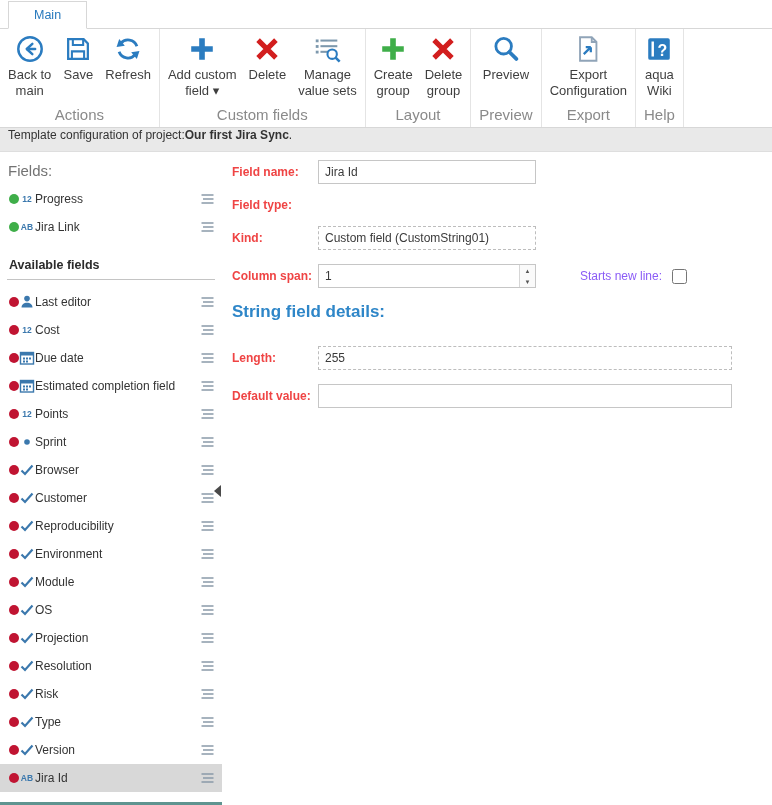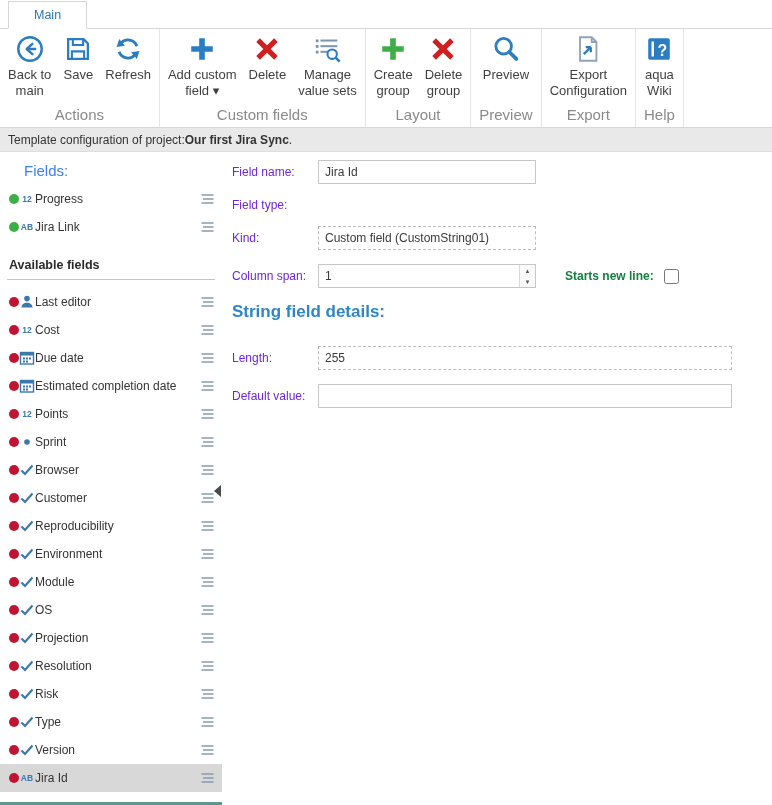--- a/index.html
+++ b/index.html
@@ -15,57 +15,57 @@
   .ribbon{height:99px;display:flex;align-items:stretch;border-bottom:1px solid #d7d7d7;background:#fff}
   .rgroup{display:flex;flex-direction:column;border-right:1px solid #e4e4e4;padding:0 2px}
   .rbuttons{flex:1;display:flex;align-items:flex-start;justify-content:center}
   .rbtn{display:flex;flex-direction:column;align-items:center;padding:5px 6px 2px;gap:3px;min-width:42px}
   .ricon{width:30px;height:30px;display:block}
   .ricon svg{width:30px;height:30px;display:block}
   .rbtn .lbl{font-size:13px;line-height:1.2;color:#3f3f3f;text-align:center;white-space:pre-line}
   .gname{text-align:center;font-size:15px;color:#8a8a8a;padding:1px 6px 4px}
 
   
-  .infobar{height:24px;background:#e9e9e9;border-bottom:1px solid #dedede;display:flex;align-items:center;padding:0 8px;color:#333}
+  .infobar{height:24px;background:#e9e9e9;border-bottom:1px solid #dedede;display:flex;padding:0 8px;color:#333}
   .infobar b{font-weight:bold}
 
   
   .main{display:flex;height:653px;position:relative}
 
   
   .sidebar{width:222px;flex:none;position:relative;overflow:hidden}
-  .sb-title{color:#3b82f6;font-size:15px;padding:8px 24px 4px;line-height:21px}
+  .sb-title{color:#737373;font-size:15px;padding:8px 8px 4px;line-height:21px}
   .fitem{height:28px;display:flex;align-items:center;gap:0;padding:0 7px 0 9px}
   .fitem.selected{background:#d8d8d8}
   .dot{width:10px;height:10px;border-radius:50%;flex:none}
   .dot.green{background:#3fae49}
   .dot.red{background:#c01432}
   .ficon{width:16px;height:16px;flex:none;display:flex;align-items:center;justify-content:center}
   .ficon svg{width:16px;height:16px;display:block}
   .txticon{font-size:8.5px;font-weight:bold;color:#3b78ad;font-style:normal;letter-spacing:0}
   .fname{flex:1;white-space:nowrap;overflow:hidden;color:#333}
   .handle{flex:none;display:flex;align-items:center}
   .avail-head{font-weight:bold;color:#2b2b2b;font-size:12.5px;margin:8px 7px;padding:9px 2px 7px;border-bottom:1px solid #c4c4c4}
   .sb-bottom{position:absolute;left:0;bottom:0;width:222px;height:3px;background:#5f9490}
   .collapse{position:absolute;left:214px;top:333px;width:0;height:0;
             border-top:6px solid transparent;border-bottom:6px solid transparent;border-right:7px solid #4a4a4a}
 
   
   .content{flex:1;padding:8px 12px 0 10px}
   .frow{display:flex;align-items:center;margin-bottom:14px}
-  .flabel{width:86px;flex:none;font-weight:normal;color:#6d28d9}
+  .flabel{width:86px;flex:none;font-weight:bold;color:#ef4444}
   .input{height:24px;border:1px solid #c6c6c6;background:#fff;padding:0 6px;font-family:inherit;font-size:12px;color:#3a3a3a;outline:none}
   .input.dashed{border:1px dashed #bdbdbd}
   .w218{width:218px}
   .w414{width:414px}
   .spinwrap{position:relative;display:inline-block}
   .spinwrap .input{padding-right:20px}
   .spinner{position:absolute;top:1px;right:1px;bottom:1px;width:16px;border-left:1px solid #d6d6d6;display:flex;flex-direction:column}
   .spinner span{flex:1;display:flex;align-items:center;justify-content:center;font-size:6px;color:#555;background:#fafafa}
-  .snl-label{font-weight:bold;color:#15803d;margin-left:29px}
+  .snl-label{font-weight:normal;color:#8b5cf6;margin-left:44px}
   .checkbox{width:15px;height:15px;margin-left:10px;accent-color:#2779bd}
   .details-head{color:#2e86c8;font-size:17px;margin:4px 0 24px;font-weight:bold}
 </style>
 </head>
 <body>
 
 <div class="tabbar">
   <div class="tab">Main</div>
 </div>
 
@@ -334,21 +334,21 @@
               <rect x="1.5" y="2.5" width="13" height="3" fill="#3b78ad"></rect>
               <g fill="#3b78ad">
                 <rect x="4" y="7.5" width="2" height="2"></rect>
                 <rect x="7" y="7.5" width="2" height="2"></rect>
                 <rect x="10" y="7.5" width="2" height="2"></rect>
                 <rect x="4" y="10.5" width="2" height="2"></rect>
                 <rect x="7" y="10.5" width="2" height="2"></rect>
               </g>
             </svg>
           </span>
-          <span class="fname">Estimated completion date</span>
+          <span class="fname">Estimated completion field</span>
           <span class="handle">
             <svg width="15" height="12" viewBox="0 0 15 12">
               <g stroke="#8a9aa8" stroke-width="1.5">
                 <line x1="1.5" y1="2" x2="13.5" y2="2"></line>
                 <line x1="3" y1="6" x2="13.5" y2="6"></line>
                 <line x1="1.5" y1="10" x2="13.5" y2="10"></line>
               </g>
             </svg>
           </span>
         </div>

